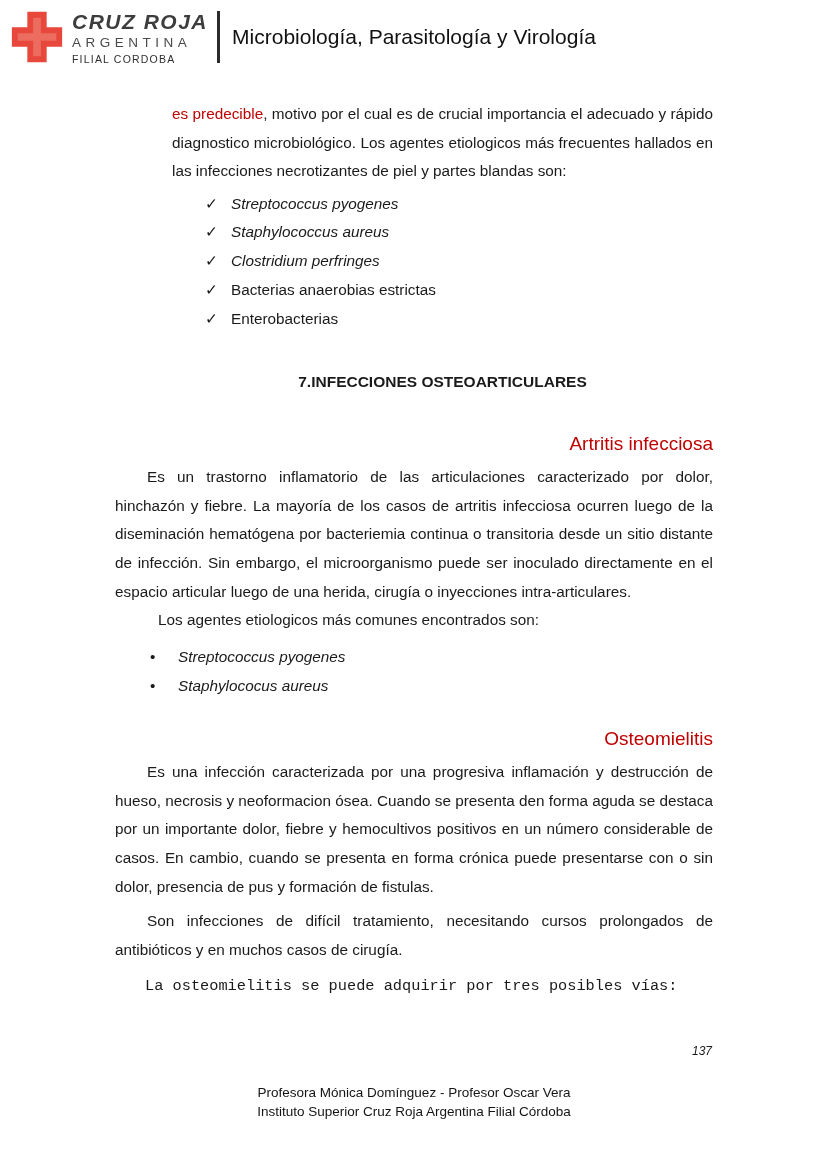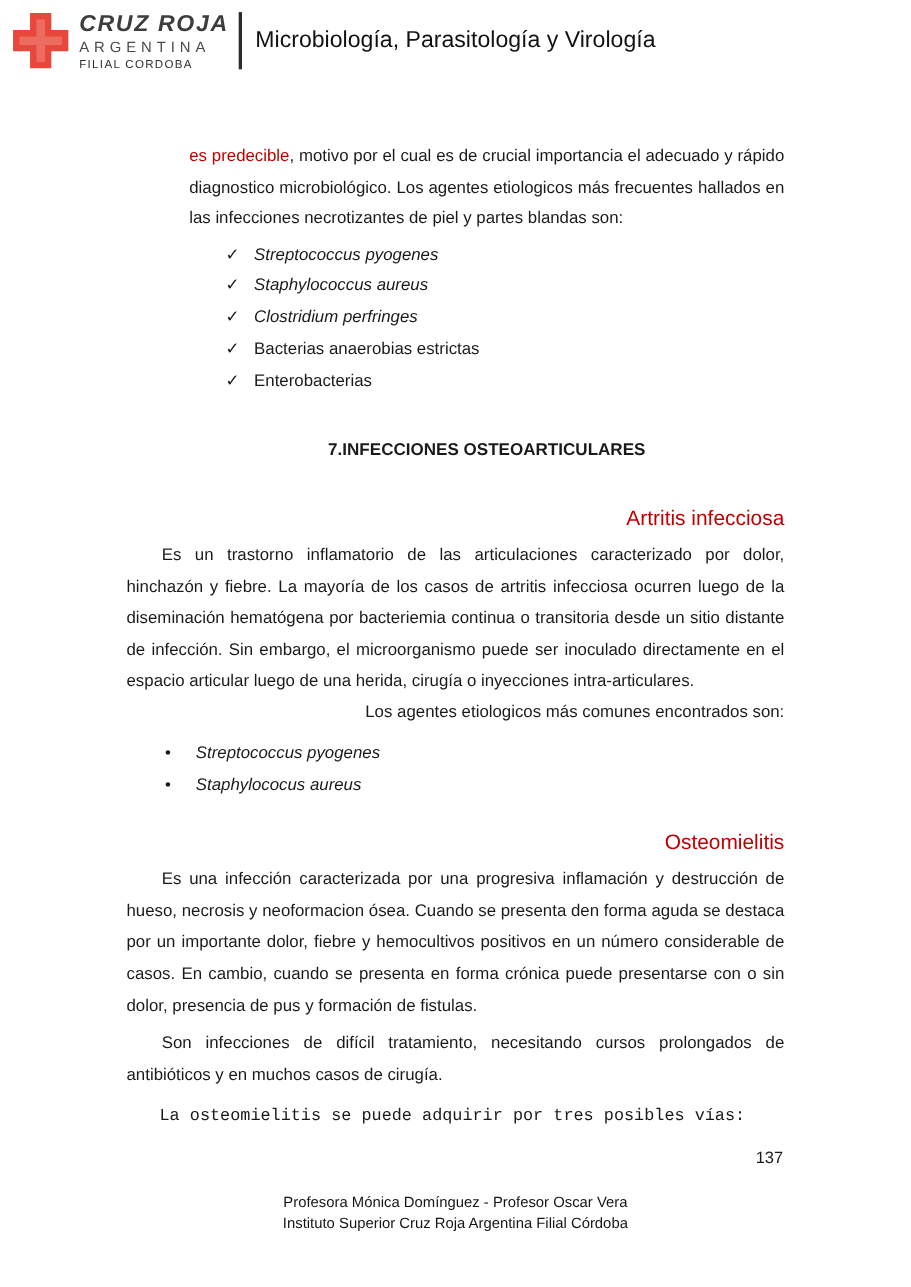--- a/index.html
+++ b/index.html
@@ -25,50 +25,50 @@
   .logo-divider {
     width:3px; height:52px; background:#2b2b2b; margin-left:9px;
   }
   .doc-title {
     position:absolute; top:25px; left:0; width:100%;
     text-align:center; font-size:21px; color:#111;
   }
 
   
   .content {
-    position:absolute; top:128px; left:115px; width:598px;
+    position:absolute; top:100px; left:115px; width:598px;
     font-size:15.3px; line-height:28.6px; text-align:justify;
   }
   .red { color:#c00000; }
   .intro { margin:0 0 4px 57px; }
   .checklist { margin:0 0 0 90px; text-align:left; }
   .check-item { display:flex; line-height:28.7px; }
   .check-glyph { width:26px; flex:0 0 auto; }
   .italic { font-style:italic; }
   .section-heading {
     margin:38px 0 0 57px; font-size:15.5px; font-weight:bold;
     text-align:center; line-height:22px;
   }
   .sub-heading {
     font-weight:normal; font-size:19px; text-align:right; line-height:22px;
   }
   .sub-1 { margin:40px 0 8px 40px; }
   .sub-2 { margin:28px 0 8px 40px; }
   .para { margin:0; text-indent:32px; }
   .para-follow { margin-top:6px; }
-  .agents-line { margin:0 0 0 43px; text-align:right; }
+  .agents-line { margin:0 0 0 43px; text-align:left; }
   .bullets { margin:8px 0 0 35px; text-align:left; }
   .bullet-item { display:flex; line-height:28.7px; }
   .bullet-glyph { width:28px; flex:0 0 auto; }
   .last-line { margin:8px 0 0 30px; text-align:left;font-family:Liberation Mono, monospace; }
 
   
   .page-number {
     position:absolute; top:1044px; right:116px;
-    font-size:15px; color:#1a1a1a;
+    font-size:12px; color:#1a1a1a;font-style:italic;
   }
   .footer {
     position:absolute; top:1084px; left:0; width:100%;
     text-align:center; font-size:13.5px; line-height:18.5px; color:#151515;
   }
 </style>
 </head>
 <body>
 
 <div class="page">

